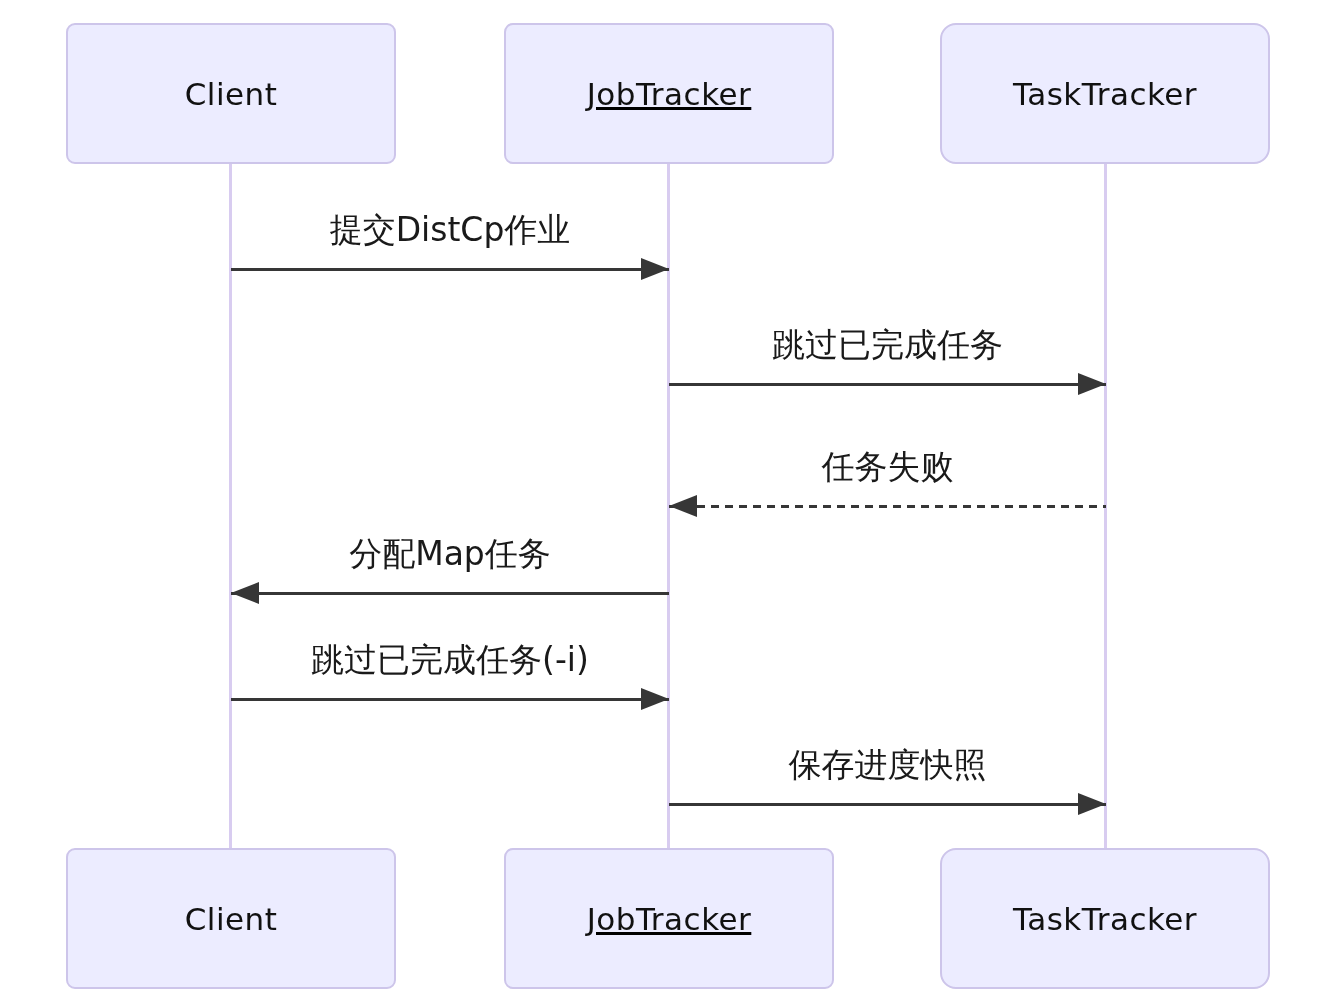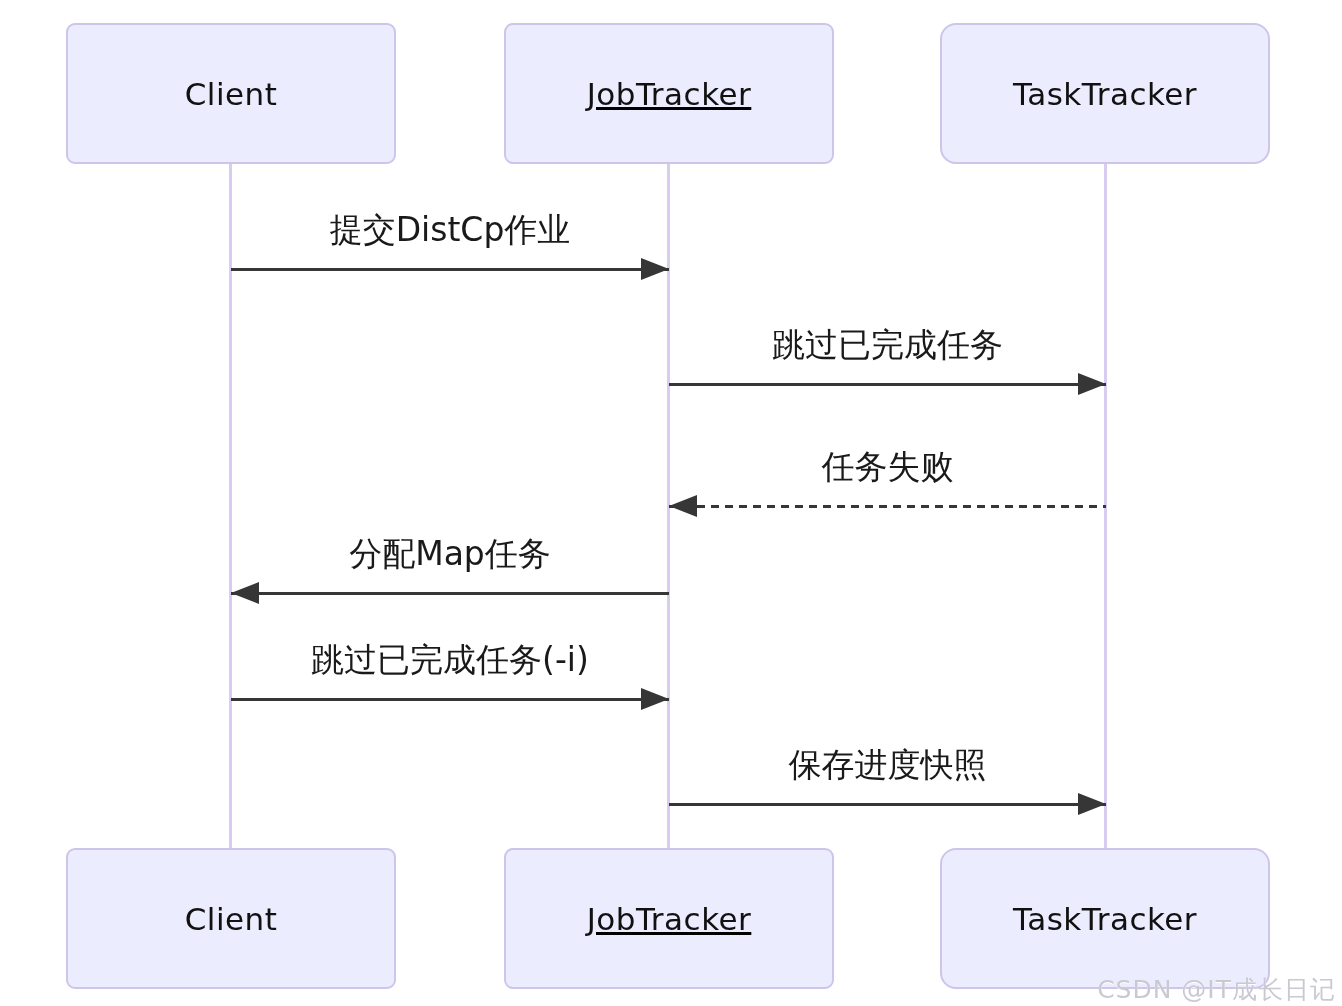--- a/index.html
+++ b/index.html
@@ -173,15 +173,14 @@
   <div class="actor col-1 row-bottom">
     <span>Client</span>
   </div>
   <div class="actor col-2 row-bottom">
     <span>JobTracker</span>
   </div>
   <div class="actor col-3 row-bottom">
     <span>TaskTracker</span>
   </div>
 
-  <div class="watermark">CSDN @IT成长日记</div>
 
 </div>
 
 </body></html>

